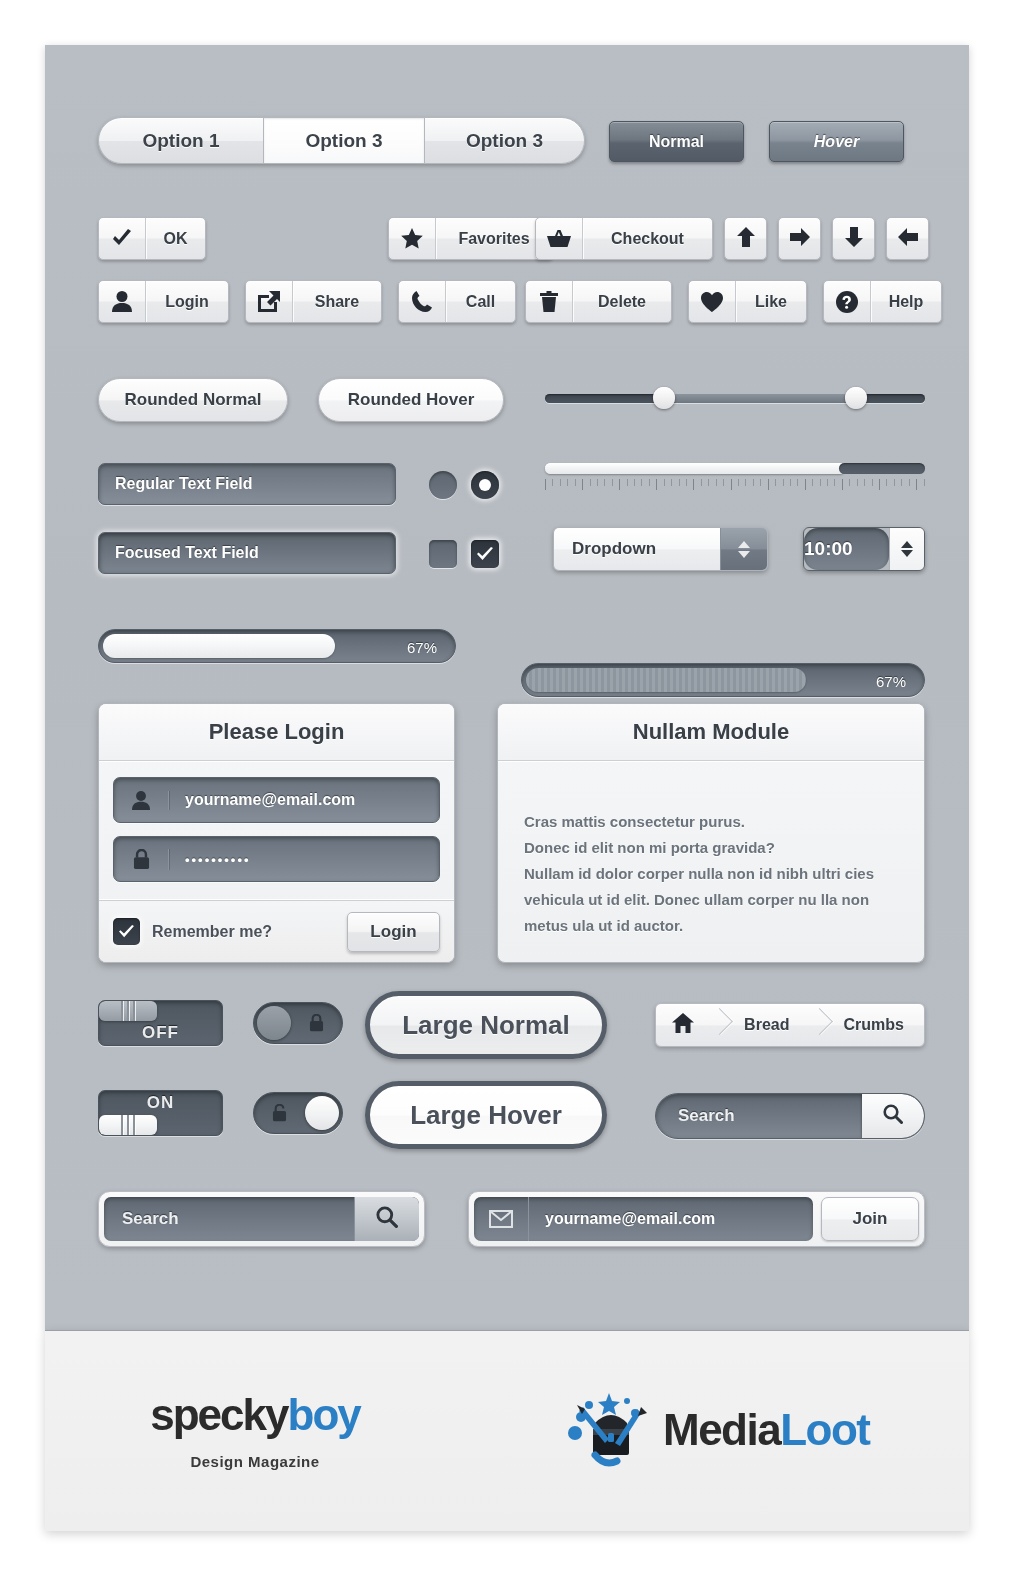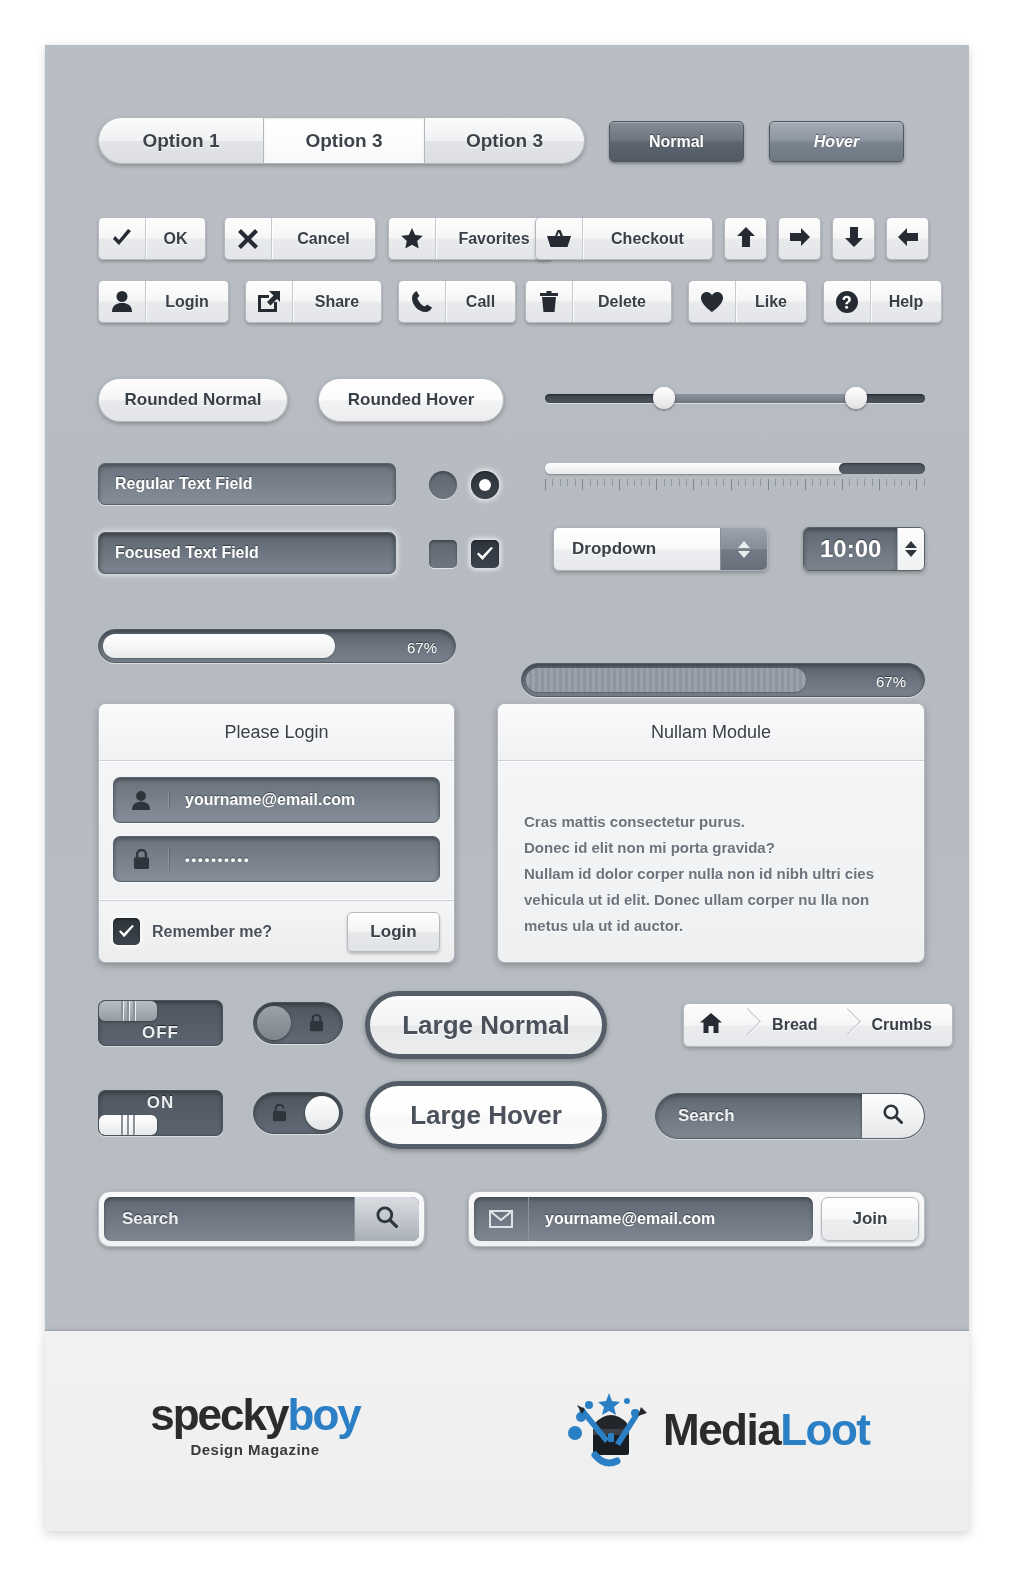--- a/index.html
+++ b/index.html
@@ -128,24 +128,24 @@
   .dd{height:44px;display:flex;border-radius:6px;box-sizing:border-box;overflow:hidden;
     border:1px solid #aeb3b9;box-shadow:0 2px 4px rgba(0,0,0,.25);}
   .dd .val{flex:1;display:flex;align-items:center;padding:0 18px;font-size:17px;font-weight:bold;
     color:#3a4048;text-shadow:0 1px 0 #fff;
     background:linear-gradient(180deg,#ffffff 0%,#f7f8f9 50%,#eceef0 52%,#e6e8eb 100%);}
   .dd .step{width:46px;display:flex;flex-direction:column;align-items:center;justify-content:center;
     gap:3px;background:linear-gradient(180deg,#9aa2ab 0%,#858e98 50%,#717a85 52%,#68717b 100%);
     border-left:1px solid #878f99;}
   .tm{height:44px;display:flex;border-radius:6px;box-sizing:border-box;overflow:hidden;
     border:1px solid #596169;box-shadow:0 2px 4px rgba(0,0,0,.3);}
-  .tm .val{flex:1;display:flex;align-items:center;padding:0 16px;font-size:24px;font-weight:bold;
+  .tm .val{flex:1;display:flex;align-items:center;padding:0 0;font-size:19px;font-weight:bold;
     color:#fff;text-shadow:0 -1px 1px rgba(0,0,0,.5);
     background:linear-gradient(180deg,#5f6872 0%,#6f7882 55%,#7c858f 100%);
-    box-shadow:0 2px 4px rgba(0,0,0,.35) inset;}
+    box-shadow:0 2px 4px rgba(0,0,0,.35) inset;border-radius:14px;}
   .tm .step{width:34px;display:flex;flex-direction:column;align-items:center;justify-content:center;gap:2px;
     background:linear-gradient(180deg,#fdfdfe 0%,#f0f1f2 100%);border-left:1px solid #aeb3b9;}
   .arw{width:0;height:0;border-left:6px solid transparent;border-right:6px solid transparent;}
   .arw.up{border-bottom:7px solid #2f353d;}
   .arw.dn{border-top:7px solid #2f353d;}
   .arw.upw{border-bottom:7px solid #e9ebed;}
   .arw.dnw{border-top:7px solid #e9ebed;}
 
   
   .pbar{height:34px;border-radius:17px;box-sizing:border-box;position:relative;
@@ -158,21 +158,21 @@
   .pfill.grey{background:repeating-linear-gradient(90deg,#9aa2aa 0 3px,#8d959e 3px 6px),
     linear-gradient(180deg,#a7aeb6 0%,#8a929b 100%);}
   .ppct{position:absolute;right:18px;top:0;height:34px;display:flex;align-items:center;
     font-size:15px;font-weight:normal;color:#fff;text-shadow:0 -1px 1px rgba(0,0,0,.5);}
 
   
   .panel{border-radius:8px;box-sizing:border-box;border:1px solid #b1b6bc;
     background:linear-gradient(180deg,#f6f7f8 0%,#eff0f1 100%);
     box-shadow:0 3px 7px rgba(0,0,0,.25),0 1px 0 rgba(255,255,255,.9) inset;overflow:hidden;}
   .panel .hd{height:56px;display:flex;align-items:center;justify-content:center;
-    font-size:18px;font-weight:normal;color:#3a4048;text-shadow:0 1px 0 #fff;
+    font-size:22px;font-weight:bold;color:#3a4048;text-shadow:0 1px 0 #fff;
     background:linear-gradient(180deg,#fbfbfc 0%,#f0f1f3 100%);
     border-bottom:1px solid #ccd0d4;box-shadow:0 1px 0 #fff;}
   .panel .bd{padding:18px;}
   .panel .ft{border-top:1px solid #ccd0d4;box-shadow:0 -1px 0 #fff;
     background:linear-gradient(180deg,#f4f5f6 0%,#ededee 100%);}
   .loginfield{height:46px;border-radius:7px;display:flex;align-items:center;box-sizing:border-box;
     background:linear-gradient(180deg,#6a737d 0%,#78818b 50%,#868f99 100%);
     border:1px solid #5a636d;
     box-shadow:0 2px 4px rgba(0,0,0,.35) inset,0 1px 0 rgba(255,255,255,.6);}
   .loginfield .ic{width:54px;display:flex;align-items:center;justify-content:center;
@@ -257,21 +257,21 @@
     text-shadow:0 -1px 1px rgba(0,0,0,.45);}
   .joinbtn{width:98px;display:flex;align-items:center;justify-content:center;border-radius:7px;
     font-size:17px;font-weight:bold;color:#3a4048;text-shadow:0 1px 0 #fff;box-sizing:border-box;
     border:1px solid #b5b9bf;
     background:linear-gradient(180deg,#ffffff 0%,#f7f8f9 50%,#edeef0 52%,#e8e9eb 100%);
     box-shadow:0 1px 2px rgba(0,0,0,.2);}
 
   
   .logo-sb{font-size:44px;font-weight:bold;letter-spacing:-2px;color:#2b2b2b;line-height:1;}
   .logo-sb .blue{color:#2b7fc4;}
-  .logo-sb-sub{font-size:15px;font-weight:bold;color:#3a3a3a;text-align:center;margin-top:4px;letter-spacing:.5px;}
+  .logo-sb-sub{font-size:15px;font-weight:bold;color:#3a3a3a;text-align:center;margin-top:16px;letter-spacing:.5px;}
   .logo-ml{font-size:44px;font-weight:bold;letter-spacing:-1.5px;color:#2b2b2b;line-height:1;}
   .logo-ml .blue{color:#2b7fc4;}
 </style>
 </head>
 <body>
 
 <div class="page">
 
   <div class="canvas">
 
@@ -298,28 +298,20 @@
 
     <div class="abs iconbtn" style="left:53px;top:172px;width:108px;">
       <div class="ic">
         <svg width="22" height="20" viewBox="0 0 22 20">
             <path class="gl" d="M2 10 L8 16 L20 2 L17 0 L8 11 L4 7 Z"></path>
           </svg>
       </div>
       <div class="lb">OK</div>
     </div>
 
-    <div class="abs iconbtn" style="left:179px;top:172px;width:152px;">
-      <div class="ic">
-        <svg width="20" height="20" viewBox="0 0 20 20">
-            <path class="gl" d="M3 0 L10 7 L17 0 L20 3 L13 10 L20 17 L17 20 L10 13 L3 20 L0 17 L7 10 L0 3 Z"></path>
-          </svg>
-      </div>
-      <div class="lb">Cancel</div>
-    </div>
 
     <div class="abs iconbtn" style="left:343px;top:172px;width:165px;">
       <div class="ic">
         <svg width="22" height="21" viewBox="0 0 22 21">
             <path class="gl" d="M11 0 L14.2 6.9 L21.8 7.8 L16.2 13 L17.7 20.6 L11 16.8 L4.3 20.6 L5.8 13 L0.2 7.8 L7.8 6.9 Z"></path>
           </svg>
       </div>
       <div class="lb">Favorites</div>
     </div>
 
@@ -624,21 +616,21 @@
       <div class="ball light" style="margin-right:3px;"></div>
     </div>
 
     <div class="abs lbtn" style="left:320px;top:946px;width:242px;">
       <span>Large Normal</span>
     </div>
     <div class="abs lbtn hover" style="left:320px;top:1036px;width:242px;">
       <span>Large Hover</span>
     </div>
 
-    <div class="abs crumbs" style="left:638px;top:958px;width:270px;">
+    <div class="abs crumbs" style="left:610px;top:958px;width:270px;">
       <div class="cr" style="padding:0 16px;">
         <span>
           <svg width="22" height="20" viewBox="0 0 22 20">
             <path class="gl" d="M11 0 L22 9.5 L18.5 9.5 L18.5 20 L13.5 20 L13.5 13 L8.5 13 L8.5 20 L3.5 20 L3.5 9.5 L0 9.5 Z"></path>
           </svg>
         </span>
       </div>
       <span class="chev"></span>
       <div class="cr" style="flex:1;">
         <span>Bread</span>

